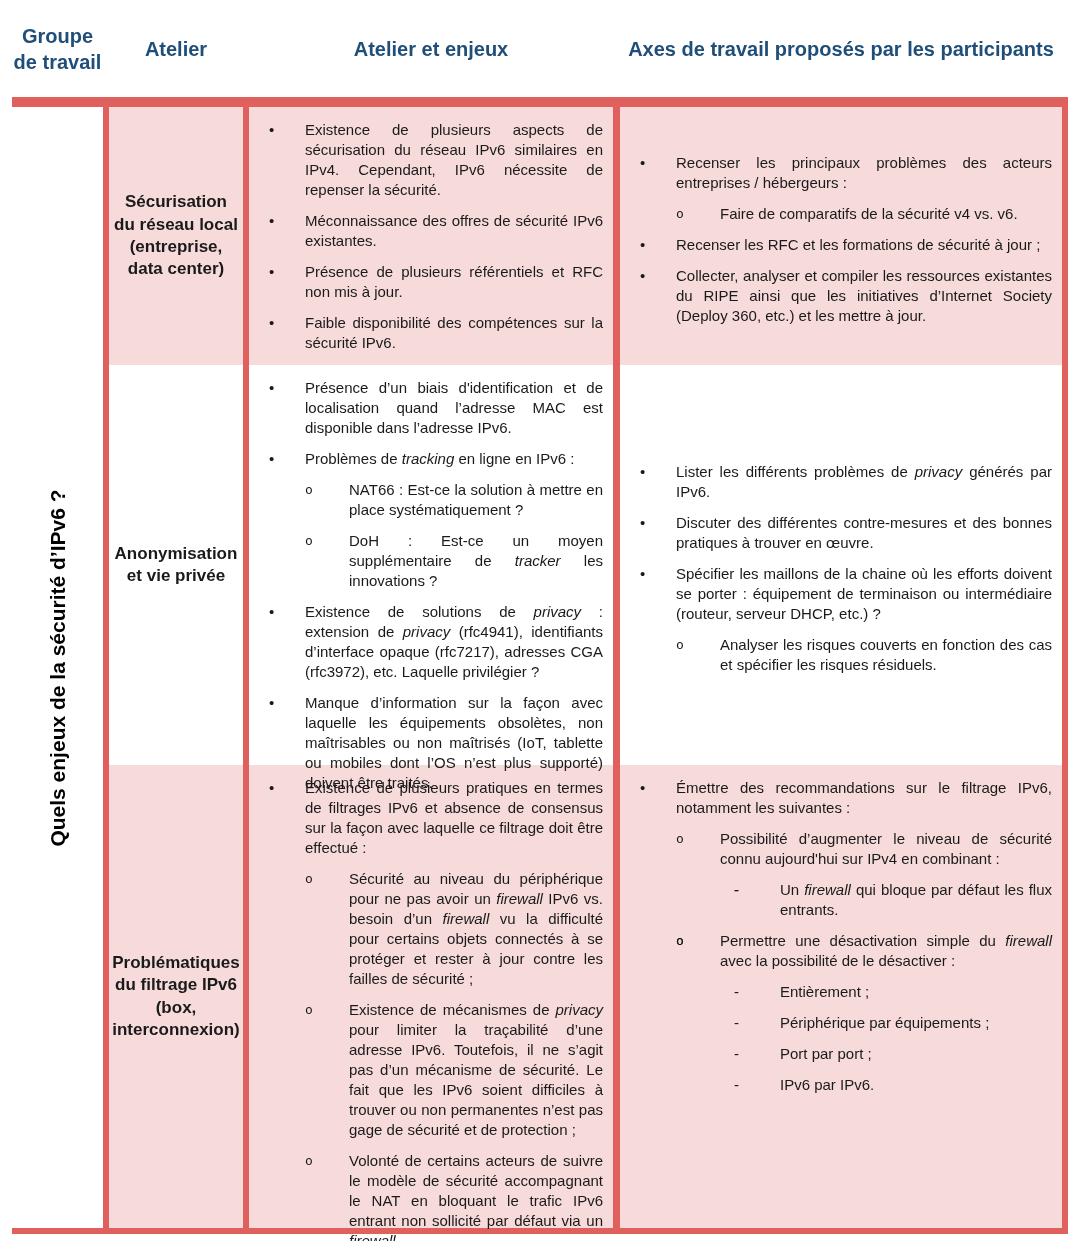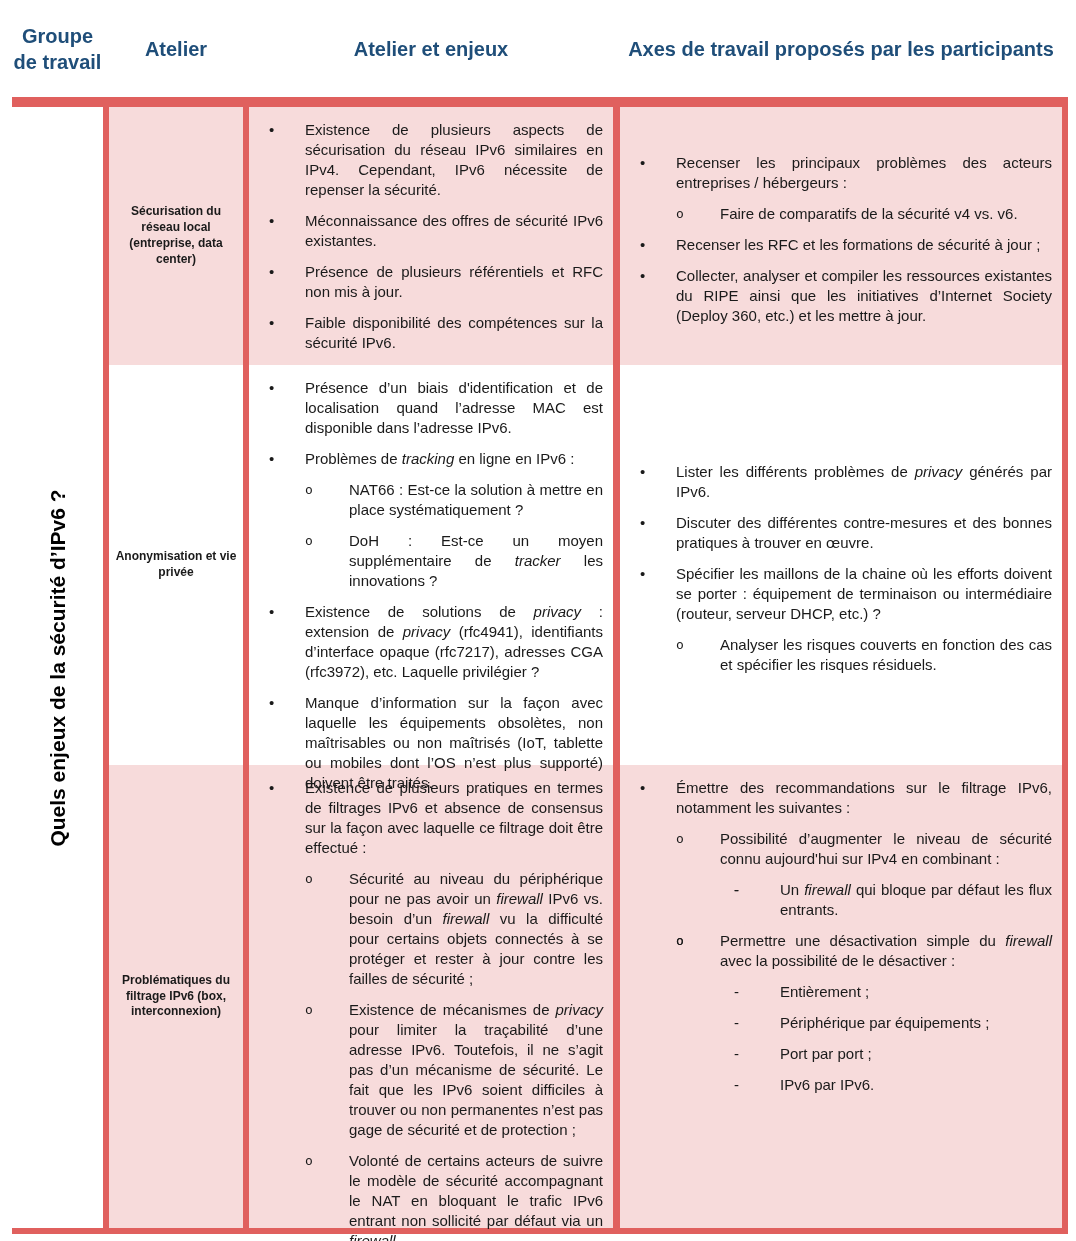--- a/index.html
+++ b/index.html
@@ -46,21 +46,21 @@
   .group-col { position:relative; }
   .rotated-label {
     position:absolute; top:50%; left:50%;
     transform:translate(-50%,-50%) rotate(-90deg);
     white-space:nowrap; font-weight:bold; font-size:21px; color:#000;
   }
 
   
   .atelier-cell {
     display:flex; align-items:center; justify-content:center;
-    text-align:center; font-weight:bold; font-size:12px; line-height:1.32;
+    text-align:center; font-weight:bold; font-size:17px; line-height:1.32;
     padding:0 5px;
   }
 
   
   .content-cell { padding:13px 10px 6px 12px; font-size:15px; line-height:20px; }
   .content-cell.vcenter { display:flex; flex-direction:column; justify-content:center; }
   .li { position:relative; margin-bottom:11px; }
   .li:last-child { margin-bottom:0; }
   .li .txt { display:block; text-align:justify;margin-left:12px; }
   .li .marker { position:absolute; top:0; }

